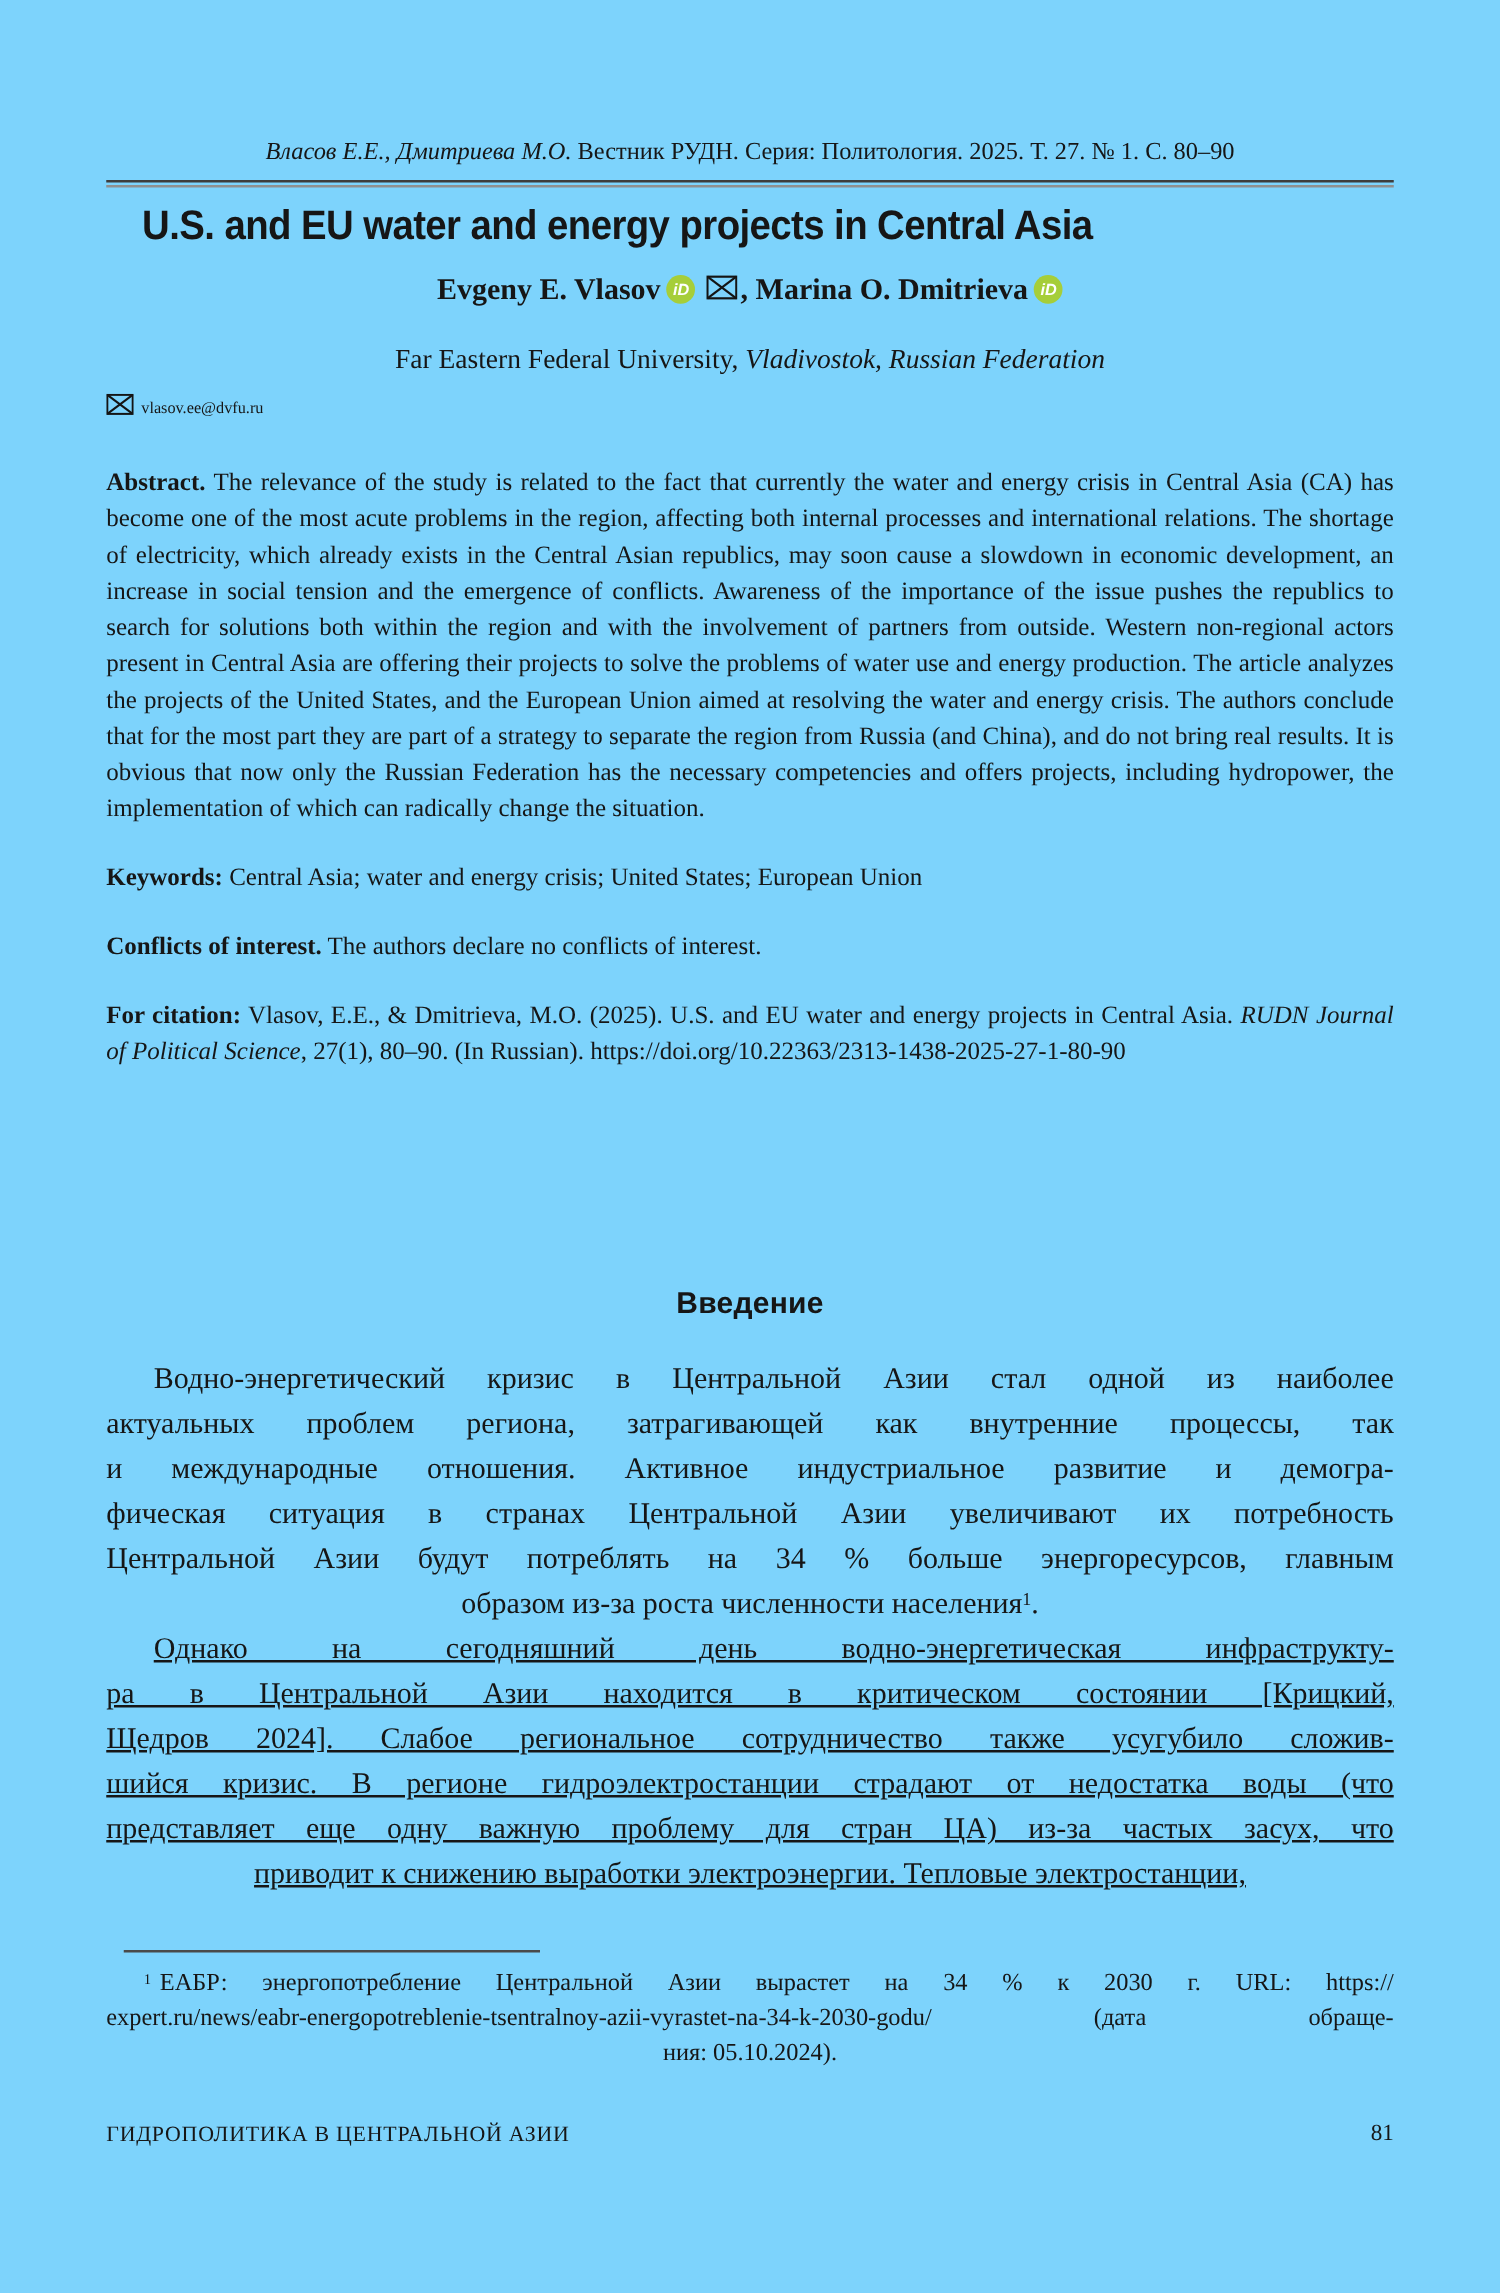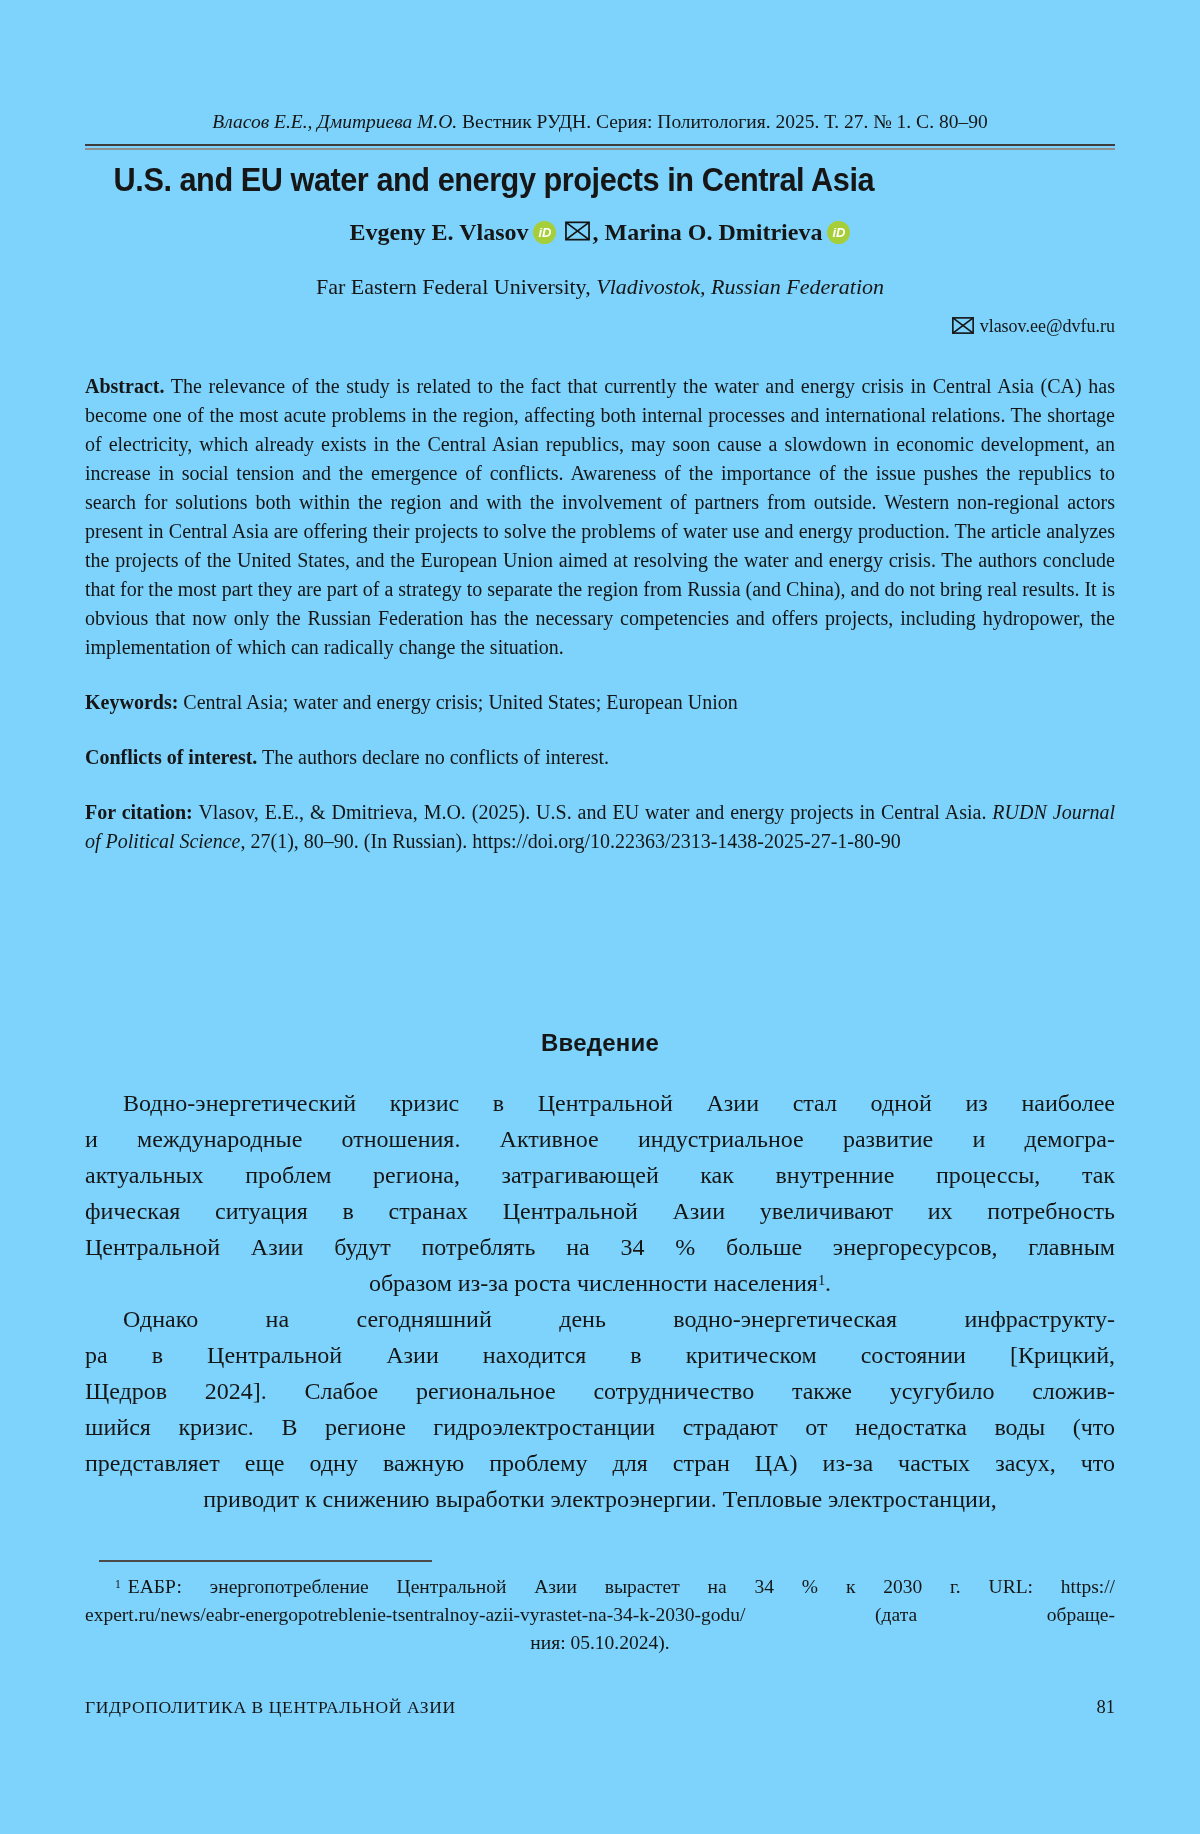--- a/index.html
+++ b/index.html
@@ -17,31 +17,31 @@
 
   .authors { margin-top:18px; text-align:center; font-size:24px; font-weight:bold; line-height:30px; }
   .orcid { display:inline-block; width:23px; height:23px; border-radius:50%; color:#fff;
            font-family:"Liberation Sans", sans-serif; font-style:italic; font-weight:bold; font-size:13px;
            line-height:23px; text-align:center; vertical-align:3px; margin-left:5px; }
   .env { vertical-align:-1px; margin:0 2px 0 9px; }
 
   .affiliation { margin-top:26px; text-align:center; font-size:22px; line-height:26px; }
   .affiliation .it { font-style:italic; }
 
-  .email-line { margin-top:13px; text-align:right; font-size:18px; line-height:26px; }
+  .email-line { margin-top:13px; text-align:left; font-size:13px; line-height:26px; }
   .email-line .env { margin:0 6px 0 0; vertical-align:-2px; }
 
   .block { margin-top:26px; font-size:20px; line-height:29px; text-align:justify; }
   .abstract { margin-top:31px; }
   .lbl { font-weight:bold; }
 
   .intro { position:absolute; left:85px; right:85px; top:1028px; }
   .section-heading { text-align:center; font-family:"Liberation Sans", sans-serif; font-weight:bold; font-size:24px; line-height:30px; letter-spacing:0.2px; }
   .para { margin-top:27px; font-size:24px; line-height:36px; }
-  .para.second { margin-top:0; }
+  .para.second { margin-top:0;text-decoration:underline; }
   .jl { text-align:justify; text-align-last:justify; }
   .lines > .jl:first-child { padding-left:38px; }
   .last-line { text-align:center; }
   sup.fnref { font-size:60%; vertical-align:baseline; position:relative; top:-0.45em; line-height:0; }
 
   .footnote { position:absolute; left:85px; right:85px; top:1560px; font-size:19.5px; line-height:28px; }
   .fn-rule { width:333px; margin-left:14px; border-top:2px solid #4a4a4a; height:0; margin-bottom:11px; }
   .fn-line1 { padding-left:30px; }
   .fn-line1 sup.fnref { margin-right:7px; }
 
@@ -105,22 +105,22 @@
     </div>
 
   </div>
 
   <div class="intro">
     <div class="section-heading">Введение</div>
 
     <div class="para">
       <div class="lines">
           <div class="jl">Водно-энергетический кризис в Центральной Азии стал одной из наиболее</div>
+          <div class="jl">актуальных проблем региона, затрагивающей как внутренние процессы, так</div>
           <div class="jl">и международные отношения. Активное индустриальное развитие и демогра-</div>
-          <div class="jl">актуальных проблем региона, затрагивающей как внутренние процессы, так</div>
           <div class="jl">фическая ситуация в странах Центральной Азии увеличивают их потребность</div>
           <div class="jl">Центральной Азии будут потреблять на 34 % больше энергоресурсов, главным</div>
         </div>
       <div class="last-line"><span>образом из-за роста численности населения</span><sup class="fnref">1</sup><span>.</span></div>
     </div>
 
     <div class="para second">
       <div class="lines">
           <div class="jl">Однако на сегодняшний день водно-энергетическая инфраструкту-</div>
           <div class="jl">ра в Центральной Азии находится в критическом состоянии [Крицкий,</div>

